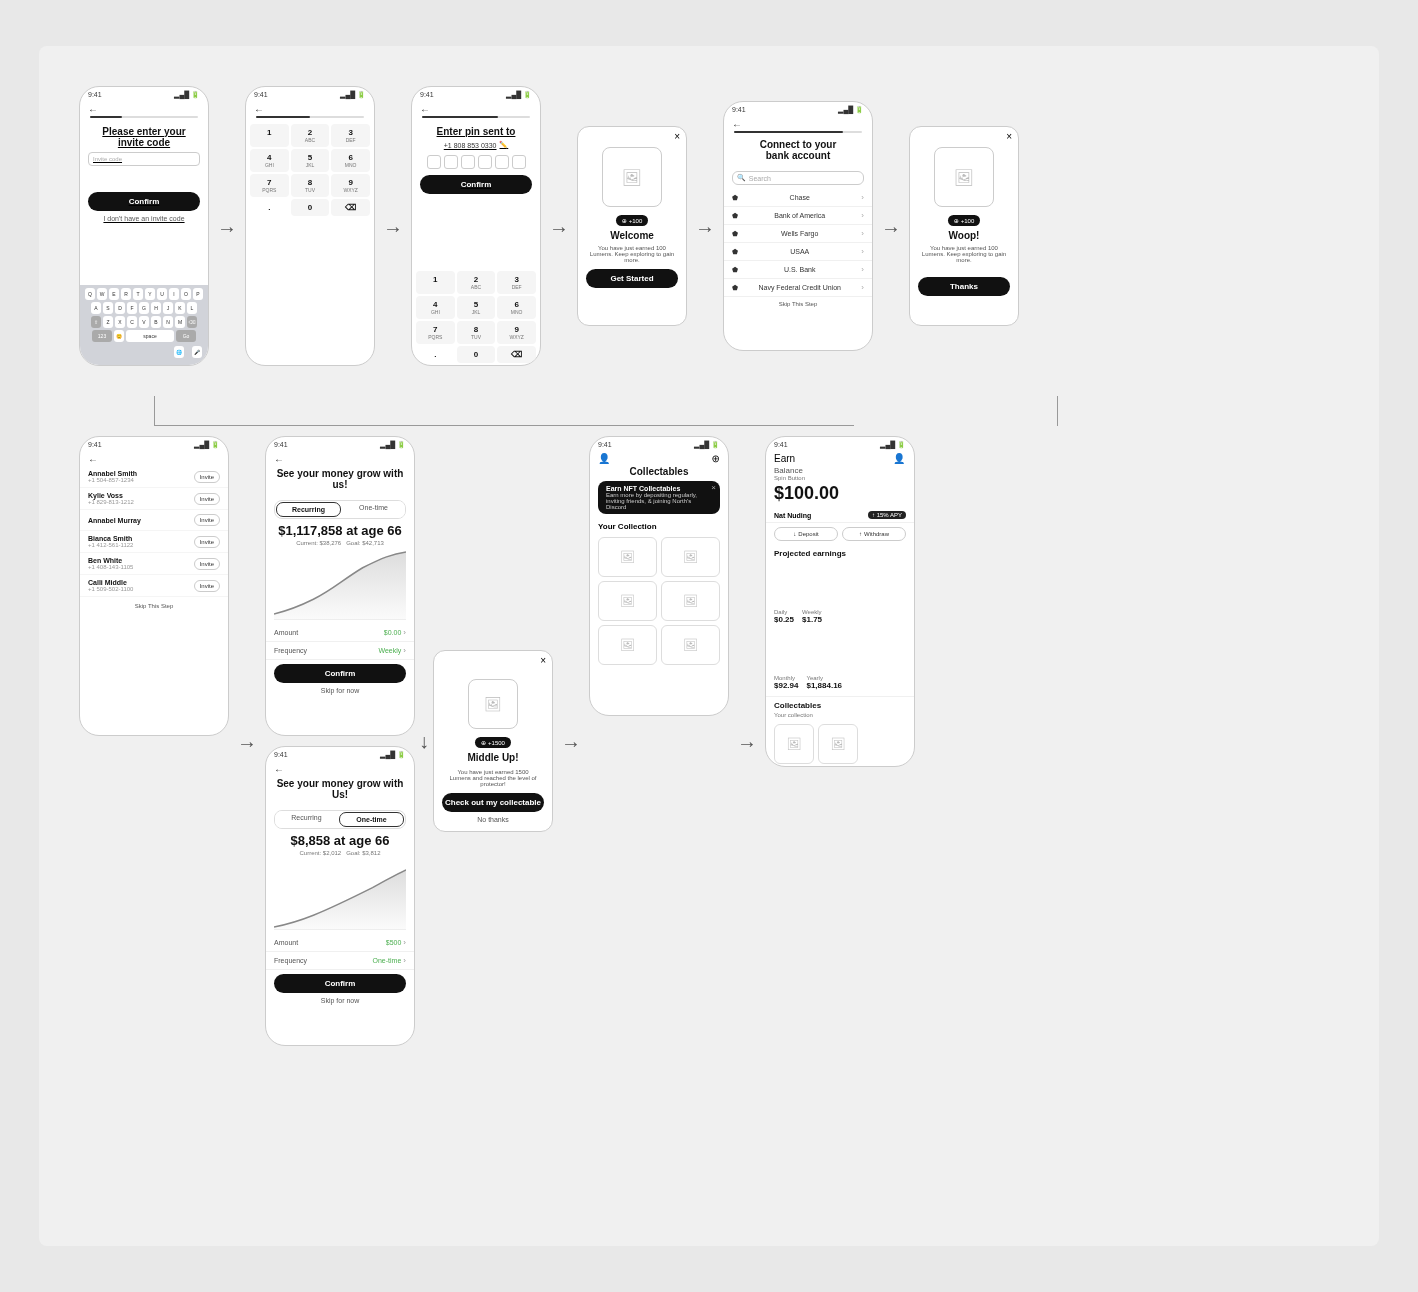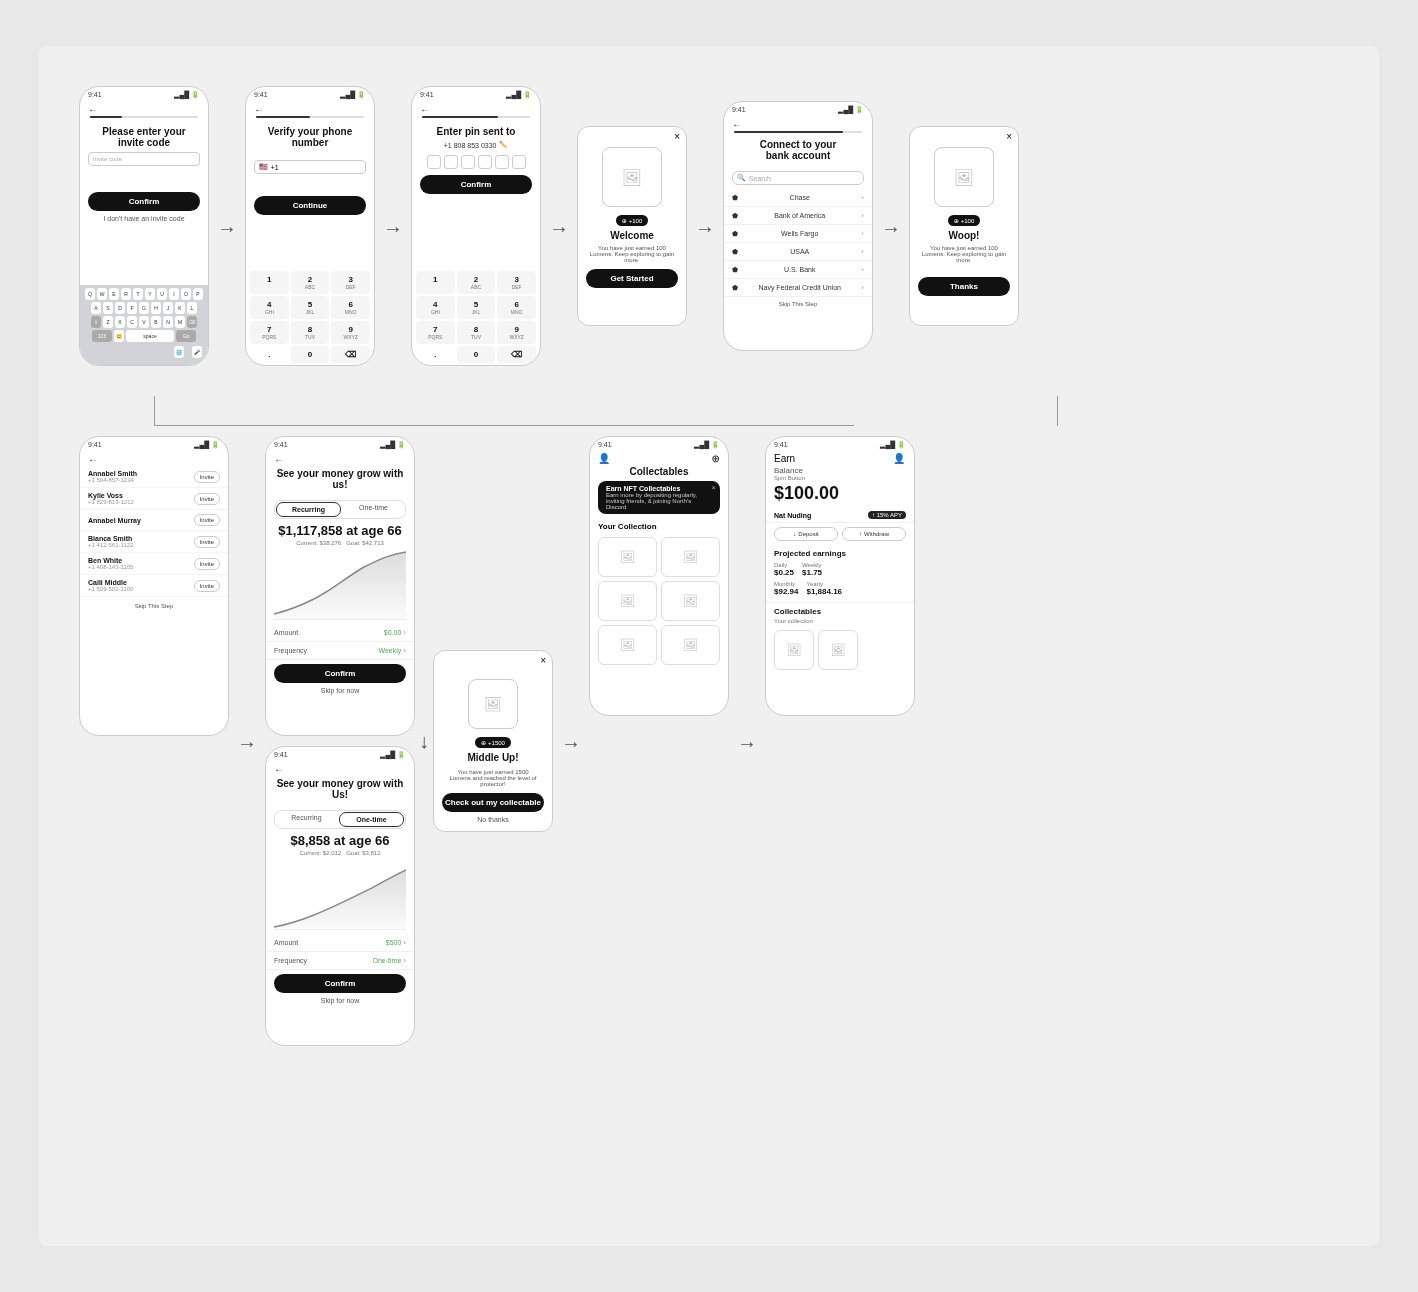--- a/index.html
+++ b/index.html
@@ -66,20 +66,21 @@
       position: relative;
     }
     .phone-progress-fill {
       height: 100%;
       background: #333;
       border-radius: 2px;
     }
     .phone-content {
       padding: 4px 8px;
       flex: 1;
+      text-decoration: underline;
     }
     .phone-title {
       font-size: 10px;
       font-weight: 700;
       text-align: center;
       margin-bottom: 4px;
       color: #111;
     }
     .phone-subtitle {
       font-size: 7px;
@@ -471,20 +472,21 @@
       color: #111;
     }
     .earn-proj-row {
       display: flex;
       gap: 8px;
       padding: 2px 8px;
     }
     .earn-proj-item {
       display: flex;
       flex-direction: column;
+      margin-top: 47px;
     }
     .proj-label {
       font-size: 6px;
       color: #777;
     }
     .proj-val {
       font-size: 8px;
       font-weight: 600;
       color: #111;
     }
@@ -590,30 +592,20 @@
 
     <div class="phone" style="min-height:280px;">
       <div class="phone-status">
         <span>9:41</span>
         <span>▂▄█ 🔋</span>
       </div>
       <div class="phone-back">←</div>
       <div class="phone-progress">
           <div class="phone-progress-fill" style="width:50%"></div>
         </div>
-      <div class="phone-content">
-        <div class="phone-title">Verify your phone number</div>
-        <div style="height:8px;"></div>
-        <div class="phone-flag-row">
-          <span>🇺🇸</span>
-          <span>+1</span>
-        </div>
-        <div style="height:16px;"></div>
-        <div class="phone-btn">Continue</div>
-      </div>
 
       <div class="numpad">
         <div class="numkey">1</div>
         <div class="numkey">2<span class="numkey-sub">ABC</span></div>
         <div class="numkey">3<span class="numkey-sub">DEF</span></div>
         <div class="numkey">4<span class="numkey-sub">GHI</span></div>
         <div class="numkey">5<span class="numkey-sub">JKL</span></div>
         <div class="numkey">6<span class="numkey-sub">MNO</span></div>
         <div class="numkey">7<span class="numkey-sub">PQRS</span></div>
         <div class="numkey">8<span class="numkey-sub">TUV</span></div>

